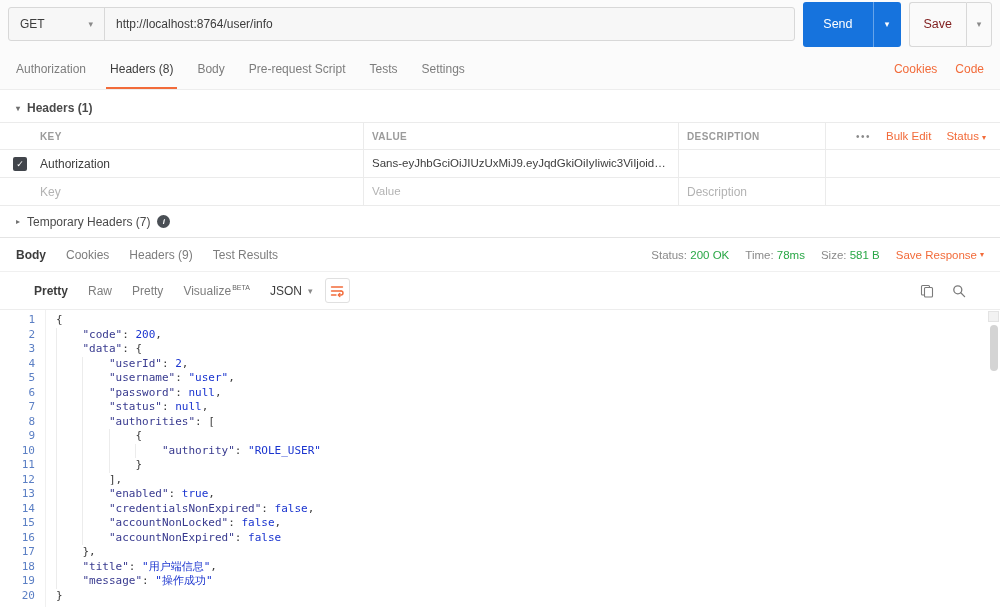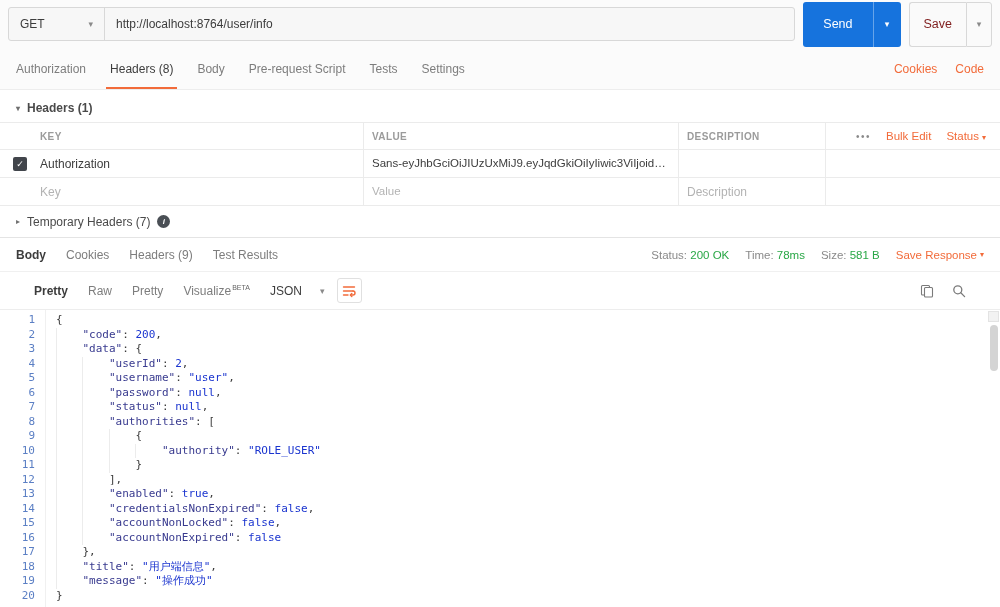--- a/index.html
+++ b/index.html
@@ -58,21 +58,21 @@
   .resptab.active{color:#3d3d3d;font-weight:600}
   .resp-meta{margin-left:auto;display:flex;align-items:center;gap:16px;font-size:11.5px;white-space:nowrap}
   .mlabel{color:#8a8a8a}
   .mval{color:var(--status-green,#29a746)}
   .save-resp{font-size:11.5px;display:flex;align-items:center}
 
   .resp-toolbar{display:flex;align-items:center;height:38px;padding:0 24px;border-bottom:1px solid #ededed;flex:0 0 auto}
   .vtab{padding:0 10px;font-size:12px;color:#7d7d7d;cursor:pointer;white-space:nowrap}
   .vtab.active{color:#3d3d3d;font-weight:600}
   .beta{font-size:7px;color:#666;margin-left:1px}
-  .fmt{display:flex;align-items:center;gap:18px;font-size:12px;color:#3d3d3d;margin-left:10px;cursor:pointer}
+  .fmt{display:flex;align-items:center;gap:6px;font-size:12px;color:#3d3d3d;margin-left:10px;cursor:pointer}
   .wrap-btn{width:25px;height:25px;border:1px solid #e0e0e0;border-radius:3px;display:flex;align-items:center;justify-content:center;margin-left:12px;cursor:pointer;background:#fff}
   .tool-icons{margin-left:auto;display:flex;align-items:center;gap:18px;padding-right:10px}
   .tool-icons span{cursor:pointer;display:flex}
 
   
   .code-area{flex:1 1 auto;display:flex;position:relative;overflow:hidden;background:#fff;font-family:"DejaVu Sans Mono","Liberation Mono",monospace;font-size:11px;line-height:14.5px}
   .gutter{width:46px;flex:0 0 46px;padding:3px 10px 0 0;text-align:right;color:var(--line-number-blue,#5b7fc4);border-right:1px solid #f0f0f0}
   .codelines{flex:1;padding:3px 0 0 10px;white-space:pre;color:#3c3c3c;overflow:hidden}
   .cl .k{color:var(--json-key,#383a8f)}
   .cl .s,.cl .n,.cl .l{color:var(--json-value,#1a34cf)}

